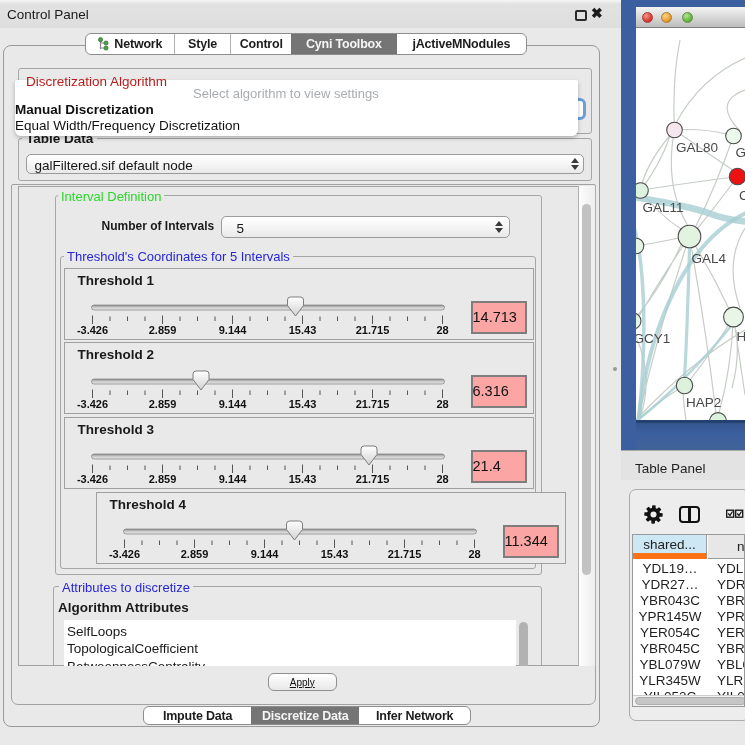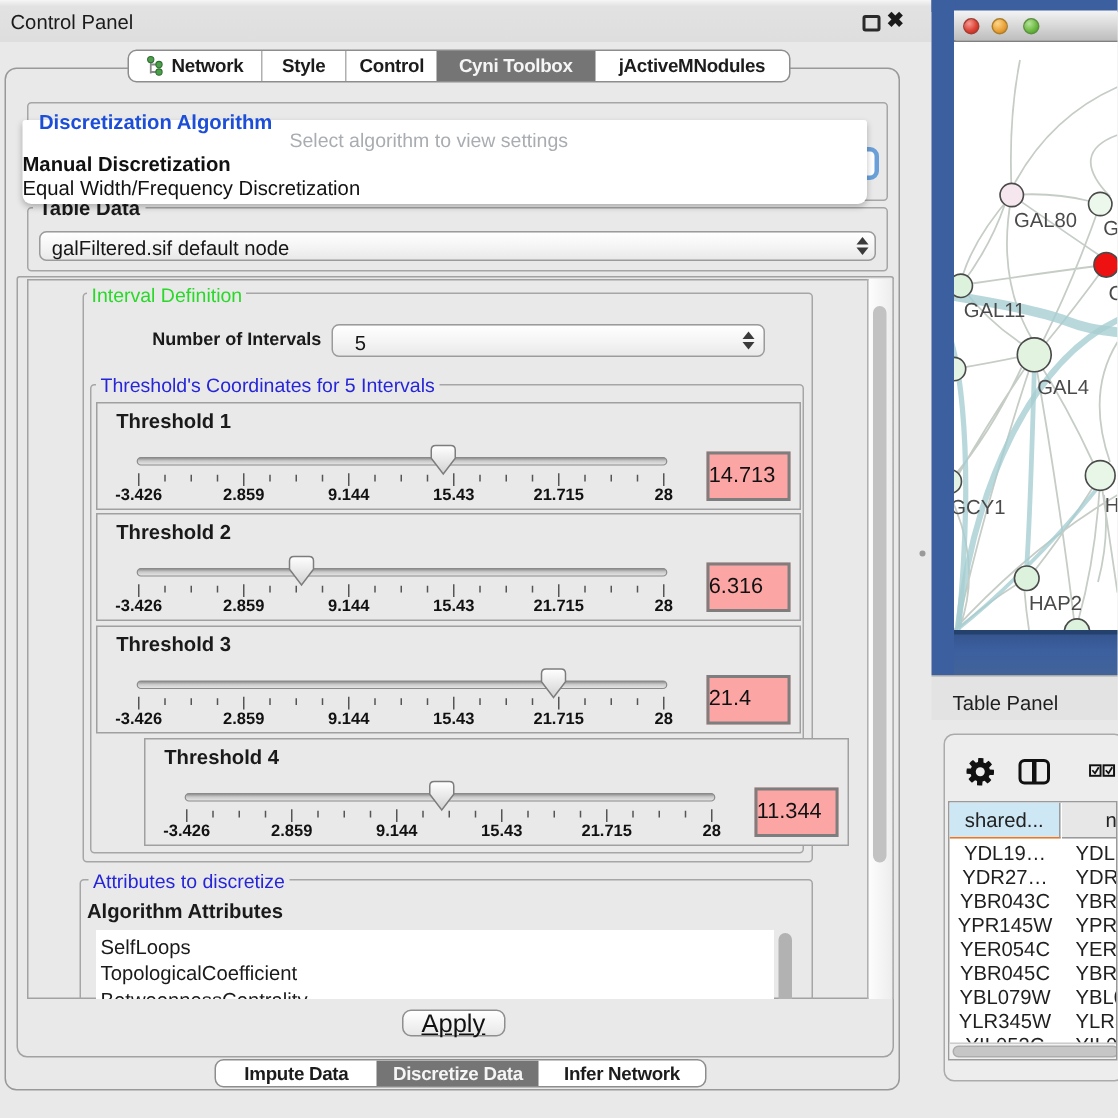--- a/index.html
+++ b/index.html
@@ -28,21 +28,21 @@
 .combo { border:1px solid #9b9b9b; border-radius:5px;
   background:linear-gradient(#ffffff, #f4f4f4 55%, #e9e9e9); }
 .combo .ctext { position:absolute; left:8px; top:3px; font-size:13.5px; color:#151515; }
 .arrup { position:absolute; width:0; height:0; border-left:4px solid transparent;
   border-right:4px solid transparent; border-bottom:5px solid #3a3a3a; }
 .arrdn { position:absolute; width:0; height:0; border-left:4px solid transparent;
   border-right:4px solid transparent; border-top:5px solid #3a3a3a; }
 
 #popup { left:15px; top:80px; width:563px; height:56px; background:#fff;
   border-radius:2px 2px 6px 6px; box-shadow:0 2px 4px rgba(0,0,0,0.25); z-index:5; }
-#ghostlbl { left:26px; top:74px; font-size:13.5px; font-weight:bold; color:#1d4ed8; z-index:6; }
+#ghostlbl { left:26px; top:74px; font-size:13.5px; font-weight:normal; color:#b91c1c; z-index:6; }
 #hinttxt { left:193px; top:86px; font-size:13px; color:#a9adb1; z-index:6; }
 #pop1 { left:15px; top:102px; font-size:13.5px; font-weight:bold; color:#111; z-index:6; }
 #pop2 { left:15px; top:118px; font-size:13.5px; color:#111; z-index:6; }
 #focusring { left:566px; top:98px; width:20px; height:22px; background:#fff;
   border:3px solid #6a9fd8; border-radius:6px; }
 
 .tbox { left:63.5px; width:470px; height:72px; border:1px solid #a0a0a0; background:#e9e9e9; }
 .ttitle { position:absolute; left:13px; top:4px; font-size:13.5px; font-weight:bold; color:#1a1a1a; }
 .vbox { position:absolute; left:406px; top:32px; width:56px; height:33px;
   background:#fca5a5; border:2px solid #7e7e7e; font-size:14.5px; color:#111;
@@ -259,21 +259,21 @@
 </div>
 
 <div class="abs" style="left:577.5px; top:186px; width:18px; height:480px;
   background:linear-gradient(90deg,#fdfdfd,#ededed); border-left:1px solid #b0b0b0;
   border-right:1px solid #b0b0b0;"></div>
 <div class="abs" style="left:581.5px; top:204px; width:9px; height:371px;
   background:#c2c2c2; border-radius:4.5px;"></div>
 
 <div class="abs" style="left:268px; top:672.5px; width:68.5px; height:18px;
   border:1px solid #8f8f8f; border-radius:6px; background:linear-gradient(#ffffff,#e8e8e8);
-  font-size:17px; color:#111; text-align:center; line-height:17px;text-decoration:underline;">Apply</div>
+  font-size:10px; color:#111; text-align:center; line-height:17px;text-decoration:underline;">Apply</div>
 
 <div class="abs" id="subtabs">
   <div class="tab" style="width:107.5px;">Impute Data</div>
   <div class="tab" id="st2" style="width:108.5px;">Discretize Data</div>
   <div class="tab" style="width:111px;">Infer Network</div>
 </div>
 
 <div class="abs" style="left:613px; top:367px; width:4px; height:4px; border-radius:50%; background:#9a9a9a;"></div>
 
 <div class="abs" id="winblue-top"></div>
@@ -326,21 +326,21 @@
   border:2.6px solid #111; border-radius:4px;"></div>
 <div class="abs" style="left:688px; top:506px; width:2.6px; height:16px; background:#111;"></div>
 <svg class="abs" style="left:726px; top:509px;" width="18" height="10" viewBox="0 0 18 10">
   <rect x="0.7" y="1.2" width="7" height="7" fill="none" stroke="#111" stroke-width="1.3"></rect>
   <path d="M2.2 4.5 L4 6.5 L6.5 2.5" fill="none" stroke="#111" stroke-width="1.2"></path>
   <rect x="9.7" y="1.2" width="7" height="7" fill="none" stroke="#111" stroke-width="1.3"></rect>
   <path d="M11.2 4.5 L13 6.5 L15.5 2.5" fill="none" stroke="#111" stroke-width="1.2"></path>
 </svg>
 
 <div class="abs" id="tp-table">
-  <div class="hcell" style="left:0; width:74px; background:#cde7f4; border-right:1px solid #9a9a9a; border-bottom:1px solid #f97316;">shared...</div>
+  <div class="hcell" style="left:0; width:74px; background:#cde7f4; border-right:1px solid #9a9a9a; border-bottom:6px solid #f97316;">shared...</div>
   <div class="hcell" style="left:75px; width:45px; background:#e7e7e7; border-bottom:1px solid #9a9a9a; justify-content:flex-start; padding-left:29px;">na</div>
   <div class="trow" style="top:25.5px;">
       <span class="c1">YDL19…</span>
       <span class="c2">YDL1</span>
     </div>
 <div class="trow" style="top:41.6px;">
       <span class="c1">YDR27…</span>
       <span class="c2">YDR2</span>
     </div>
 <div class="trow" style="top:57.7px;">

